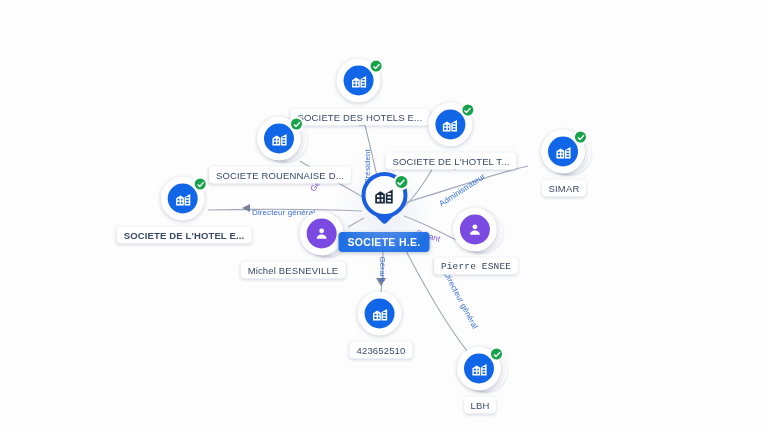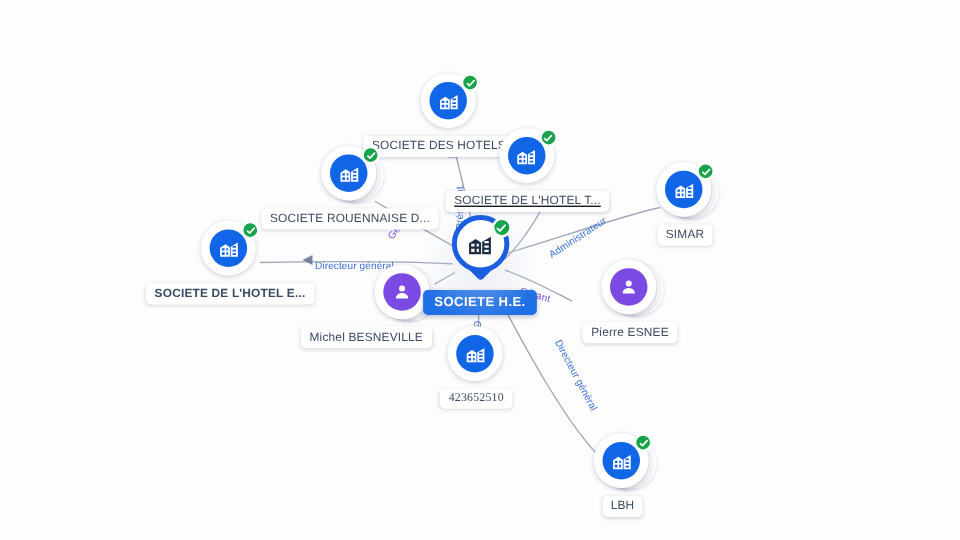--- a/index.html
+++ b/index.html
@@ -251,39 +251,39 @@
       </div>
       <div class="badge">
         <svg width="8" height="8" viewBox="0 0 24 24" fill="none" stroke="#ffffff" stroke-width="4" stroke-linecap="round" stroke-linejoin="round">
             <polyline points="4,13 9,18 20,6"></polyline>
           </svg>
       </div>
     </div>
     <div class="node-label">SOCIETE DE L'HOTEL E...</div>
   </div>
 
-  <div class="node" style="left:422px; top:136px;text-decoration:underline;">
+  <div class="node" style="left:451px; top:136px;">
     <div class="node-disc-wrap">
       <div class="disc">
         <div class="glyph company">
           <svg width="17" height="17" viewBox="0 0 24 24" fill="#ffffff">
               <path d="M2 21V11l6-4 5 3.2V21H2zm2-2h3v-3H4v3zm5 0h2v-3H9v3zM4 14h3v-2.5H4V14zm5 0h2v-2.5H9V14zM14 21V9.6l8-4.6v16h-8zm2-2h4v-2h-4v2zm0-4h4v-2h-4v2zm0-4h4V9h-4v2z"></path>
             </svg>
         </div>
       </div>
       <div class="badge">
         <svg width="8" height="8" viewBox="0 0 24 24" fill="none" stroke="#ffffff" stroke-width="4" stroke-linecap="round" stroke-linejoin="round">
             <polyline points="4,13 9,18 20,6"></polyline>
           </svg>
       </div>
     </div>
     <div class="node-label">SOCIETE DE L'HOTEL T...</div>
   </div>
 
-  <div class="node" style="left:548px; top:163px;">
+  <div class="node" style="left:564px; top:163px;">
     <div class="node-disc-wrap">
       <div class="stack-c s1"></div>
       <div class="stack-c s2"></div>
       <div class="stack-c s3"></div>
       <div class="disc">
         <div class="glyph company">
           <svg width="17" height="17" viewBox="0 0 24 24" fill="#ffffff">
               <path d="M2 21V11l6-4 5 3.2V21H2zm2-2h3v-3H4v3zm5 0h2v-3H9v3zM4 14h3v-2.5H4V14zm5 0h2v-2.5H9V14zM14 21V9.6l8-4.6v16h-8zm2-2h4v-2h-4v2zm0-4h4v-2h-4v2zm0-4h4V9h-4v2z"></path>
             </svg>
         </div>
@@ -307,51 +307,51 @@
           <svg width="16" height="16" viewBox="0 0 24 24" fill="#ffffff">
               <circle cx="12" cy="8" r="3.6"></circle>
               <path d="M4.6 20c0-4.1 3.3-6.6 7.4-6.6s7.4 2.5 7.4 6.6z"></path>
             </svg>
         </div>
       </div>
     </div>
     <div class="node-label">Michel BESNEVILLE</div>
   </div>
 
-  <div class="node" style="left:504px; top:241px;">
+  <div class="node" style="left:476px; top:241px;font-family:Liberation Mono, monospace;">
     <div class="node-disc-wrap">
       <div class="stack-c s1"></div>
       <div class="stack-c s2"></div>
       <div class="stack-c s3"></div>
       <div class="disc">
         <div class="glyph person">
           <svg width="16" height="16" viewBox="0 0 24 24" fill="#ffffff">
               <circle cx="12" cy="8" r="3.6"></circle>
               <path d="M4.6 20c0-4.1 3.3-6.6 7.4-6.6s7.4 2.5 7.4 6.6z"></path>
             </svg>
         </div>
       </div>
     </div>
     <div class="node-label">Pierre ESNEE</div>
   </div>
 
-  <div class="node" style="left:381px; top:294px;font-family:Liberation Serif, serif;">
+  <div class="node" style="left:381px; top:325px;">
     <div class="node-disc-wrap">
       <div class="disc">
         <div class="glyph company">
           <svg width="17" height="17" viewBox="0 0 24 24" fill="#ffffff">
               <path d="M2 21V11l6-4 5 3.2V21H2zm2-2h3v-3H4v3zm5 0h2v-3H9v3zM4 14h3v-2.5H4V14zm5 0h2v-2.5H9V14zM14 21V9.6l8-4.6v16h-8zm2-2h4v-2h-4v2zm0-4h4v-2h-4v2zm0-4h4V9h-4v2z"></path>
             </svg>
         </div>
       </div>
     </div>
     <div class="node-label">423652510</div>
   </div>
 
-  <div class="node" style="left:498px; top:380px;">
+  <div class="node" style="left:480px; top:380px;">
     <div class="node-disc-wrap">
       <div class="stack-c s1"></div>
       <div class="stack-c s2"></div>
       <div class="stack-c s3"></div>
       <div class="disc">
         <div class="glyph company">
           <svg width="17" height="17" viewBox="0 0 24 24" fill="#ffffff">
               <path d="M2 21V11l6-4 5 3.2V21H2zm2-2h3v-3H4v3zm5 0h2v-3H9v3zM4 14h3v-2.5H4V14zm5 0h2v-2.5H9V14zM14 21V9.6l8-4.6v16h-8zm2-2h4v-2h-4v2zm0-4h4v-2h-4v2zm0-4h4V9h-4v2z"></path>
             </svg>
         </div>

